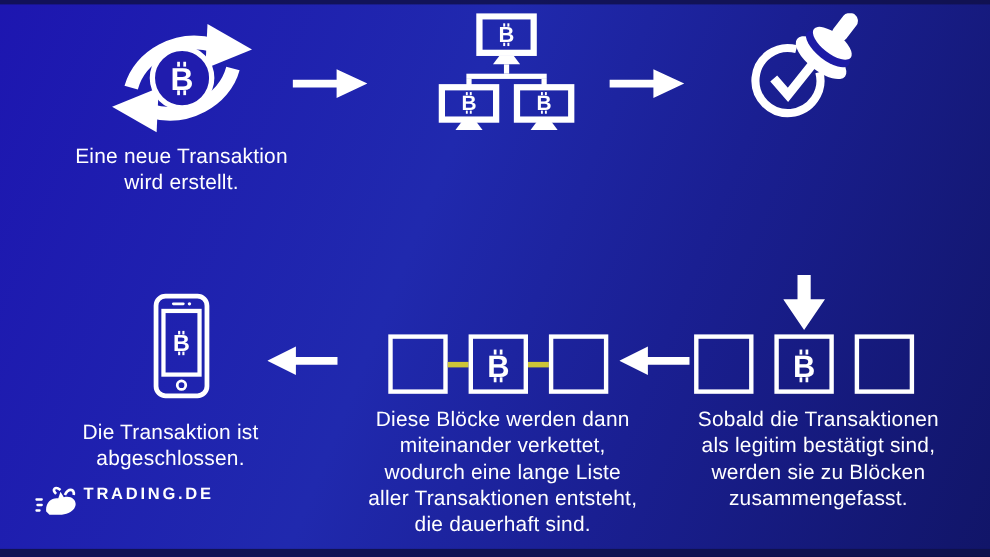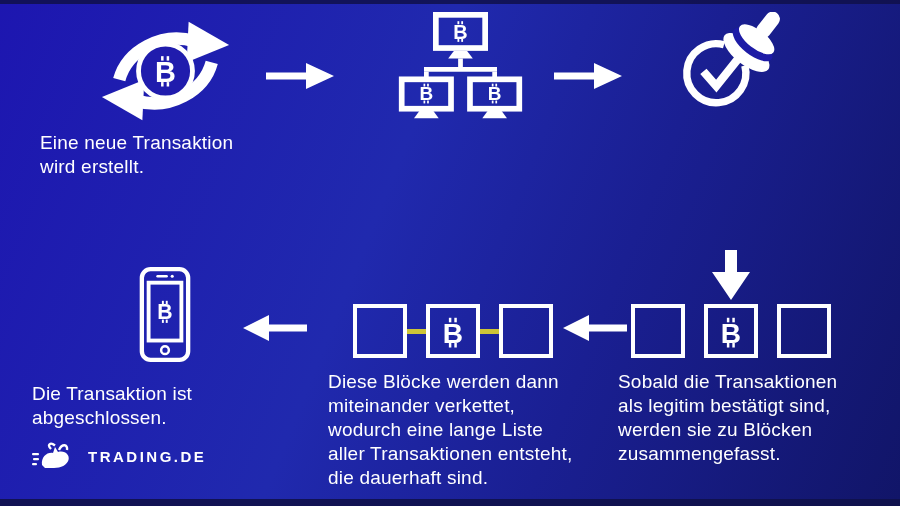--- a/index.html
+++ b/index.html
@@ -6,34 +6,34 @@
   .canvas{
     position:relative;width:900px;height:506px;overflow:hidden;
     background:linear-gradient(112deg,#1d16b0 0%,#2029ae 42%,#1a1f92 66%,#111568 100%);
     font-family:"Liberation Sans",sans-serif;
   }
   .edge{position:absolute;left:0;right:0;background:#10114a;}
   .edge.top{top:0;height:4px;opacity:.85;}
   .edge.bottom{bottom:0;height:7px;opacity:.9;}
   .caption{
     position:absolute;color:#ffffff;font-size:19px;line-height:24px;
-    text-align:left;white-space:pre-line;letter-spacing:.2px;
+    text-align:center;white-space:pre-line;letter-spacing:.2px;
   }
   .icon{position:absolute;}
   .icon svg{display:block;width:100%;height:100%;}
   svg .stroke{fill:none;stroke:#ffffff;}
   svg .fillw{fill:#ffffff;}
   svg text{font-family:"Liberation Sans",sans-serif;font-weight:bold;fill:#ffffff;}
   .block-row{position:absolute;display:flex;align-items:center;}
   .block{width:54px;height:54px;border:4px solid #ffffff;box-sizing:border-box;
          display:flex;align-items:center;justify-content:center;flex:none;}
   .gap19{gap:19px;}
   .link{width:19px;height:5px;background:#cdc437;flex:none;}
   .btc-sm{width:30px;height:38px;}
-  .logo{position:absolute;left:32px;top:441px;display:flex;align-items:center;gap:16px;}
+  .logo{position:absolute;left:32px;top:441px;display:flex;gap:4px;}
   .logo .bull{width:40px;height:30px;}
   .brand{color:#ffffff;font-size:15px;font-weight:bold;letter-spacing:2.5px;}
 </style>
 </head>
 <body>
 
 <div class="canvas">
 
   <div class="edge top"></div>
   <div class="edge bottom"></div>

